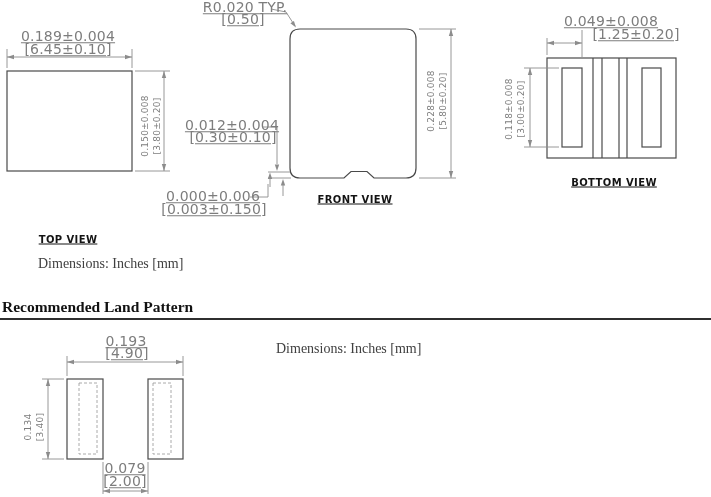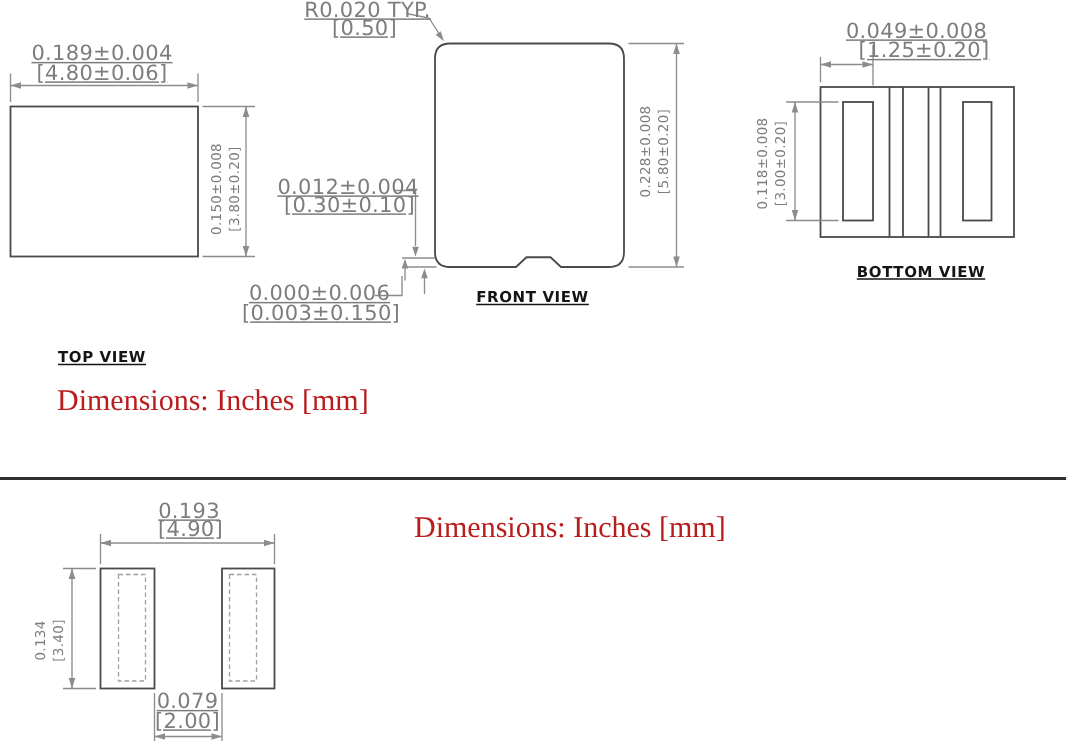--- a/index.html
+++ b/index.html
@@ -19,21 +19,21 @@
     white-space:nowrap;line-height:1.3;text-align:center;
     transform:translate(-50%,-50%) rotate(-90deg);
   }
   .dim-rot span,.dim span{display:block;}
   .view-label{
     position:absolute;color:#141414;font-size:10px;font-weight:bold;
     letter-spacing:.4px;text-decoration:underline;white-space:nowrap;
     transform:translate(-50%,-50%);
   }
   .serif-note{
-    position:absolute;color:#b91c1c;font-size:20px;
+    position:absolute;color:#404040;font-size:14px;
     font-family:"Liberation Serif","DejaVu Serif",serif;white-space:nowrap;
   }
   .section-heading{
     position:absolute;color:#111;font-size:15.5px;font-weight:bold;
     font-family:"Liberation Serif","DejaVu Serif",serif;white-space:nowrap;
   }
   .rule{
     position:absolute;left:0;top:318px;width:711px;height:0;
     border-top:2px solid #2f2f2f;
   }
@@ -130,48 +130,49 @@
       <polygon points="48,459 45.8,452 50.2,452" stroke="none"></polygon>
       <line x1="103" y1="462" x2="103" y2="494"></line>
       <line x1="148" y1="462" x2="148" y2="494"></line>
       <line x1="103" y1="491" x2="148" y2="491"></line>
       <polygon points="103,491 110,488.8 110,493.2" stroke="none"></polygon>
       <polygon points="148,491 141,488.8 141,493.2" stroke="none"></polygon>
     </g>
   </svg>
 
   <div class="dim" style="left:68px;top:37px;">0.189±0.004</div>
-  <div class="dim" style="left:68px;top:50px;">[4.80±0.06]</div>
+  <div class="dim" style="left:68px;top:50px;">[6.45±0.10]</div>
   <div class="dim-rot" style="left:152px;top:126px;">
     <span>0.150±0.008</span>
     <span>[3.80±0.20]</span>
   </div>
   <div class="view-label" style="left:68px;top:191px;margin-top:48px;">TOP VIEW</div>
 
   <div class="dim" style="left:245px;top:8px;">R0.020 TYP.</div>
   <div class="dim" style="left:243px;top:20px;">[0.50]</div>
   <div class="dim-rot" style="left:438px;top:101px;">
     <span>0.228±0.008</span>
     <span>[5.80±0.20]</span>
   </div>
   <div class="dim" style="left:232px;top:126px;">0.012±0.004</div>
   <div class="dim" style="left:233px;top:138px;">[0.30±0.10]</div>
   <div class="dim" style="left:213px;top:197px;">0.000±0.006</div>
   <div class="dim" style="left:214px;top:210px;">[0.003±0.150]</div>
   <div class="view-label" style="left:355px;top:199px;text-align:center;">FRONT VIEW</div>
 
   <div class="dim" style="left:611px;top:22px;">0.049±0.008</div>
-  <div class="dim" style="left:616px;top:35px;">[1.25±0.20]</div>
+  <div class="dim" style="left:636px;top:35px;">[1.25±0.20]</div>
   <div class="dim-rot" style="left:516px;top:109px;">
     <span>0.118±0.008</span>
     <span>[3.00±0.20]</span>
   </div>
   <div class="view-label" style="left:614px;top:182px;">BOTTOM VIEW</div>
 
   <div class="serif-note" style="left:38px;top:256px;">Dimensions: Inches [mm]</div>
+  <div class="section-heading" style="left:2px;top:298px;">Recommended Land Pattern</div>
   <div class="rule"></div>
   <div class="serif-note" style="left:276px;top:341px;">Dimensions: Inches [mm]</div>
 
   <div class="dim" style="left:126px;top:342px;text-align:center;">0.193</div>
   <div class="dim" style="left:127px;top:354px;">[4.90]</div>
   <div class="dim-rot" style="left:35px;top:427px;">
     <span>0.134</span>
     <span>[3.40]</span>
   </div>
   <div class="dim" style="left:125px;top:469px;">0.079</div>

